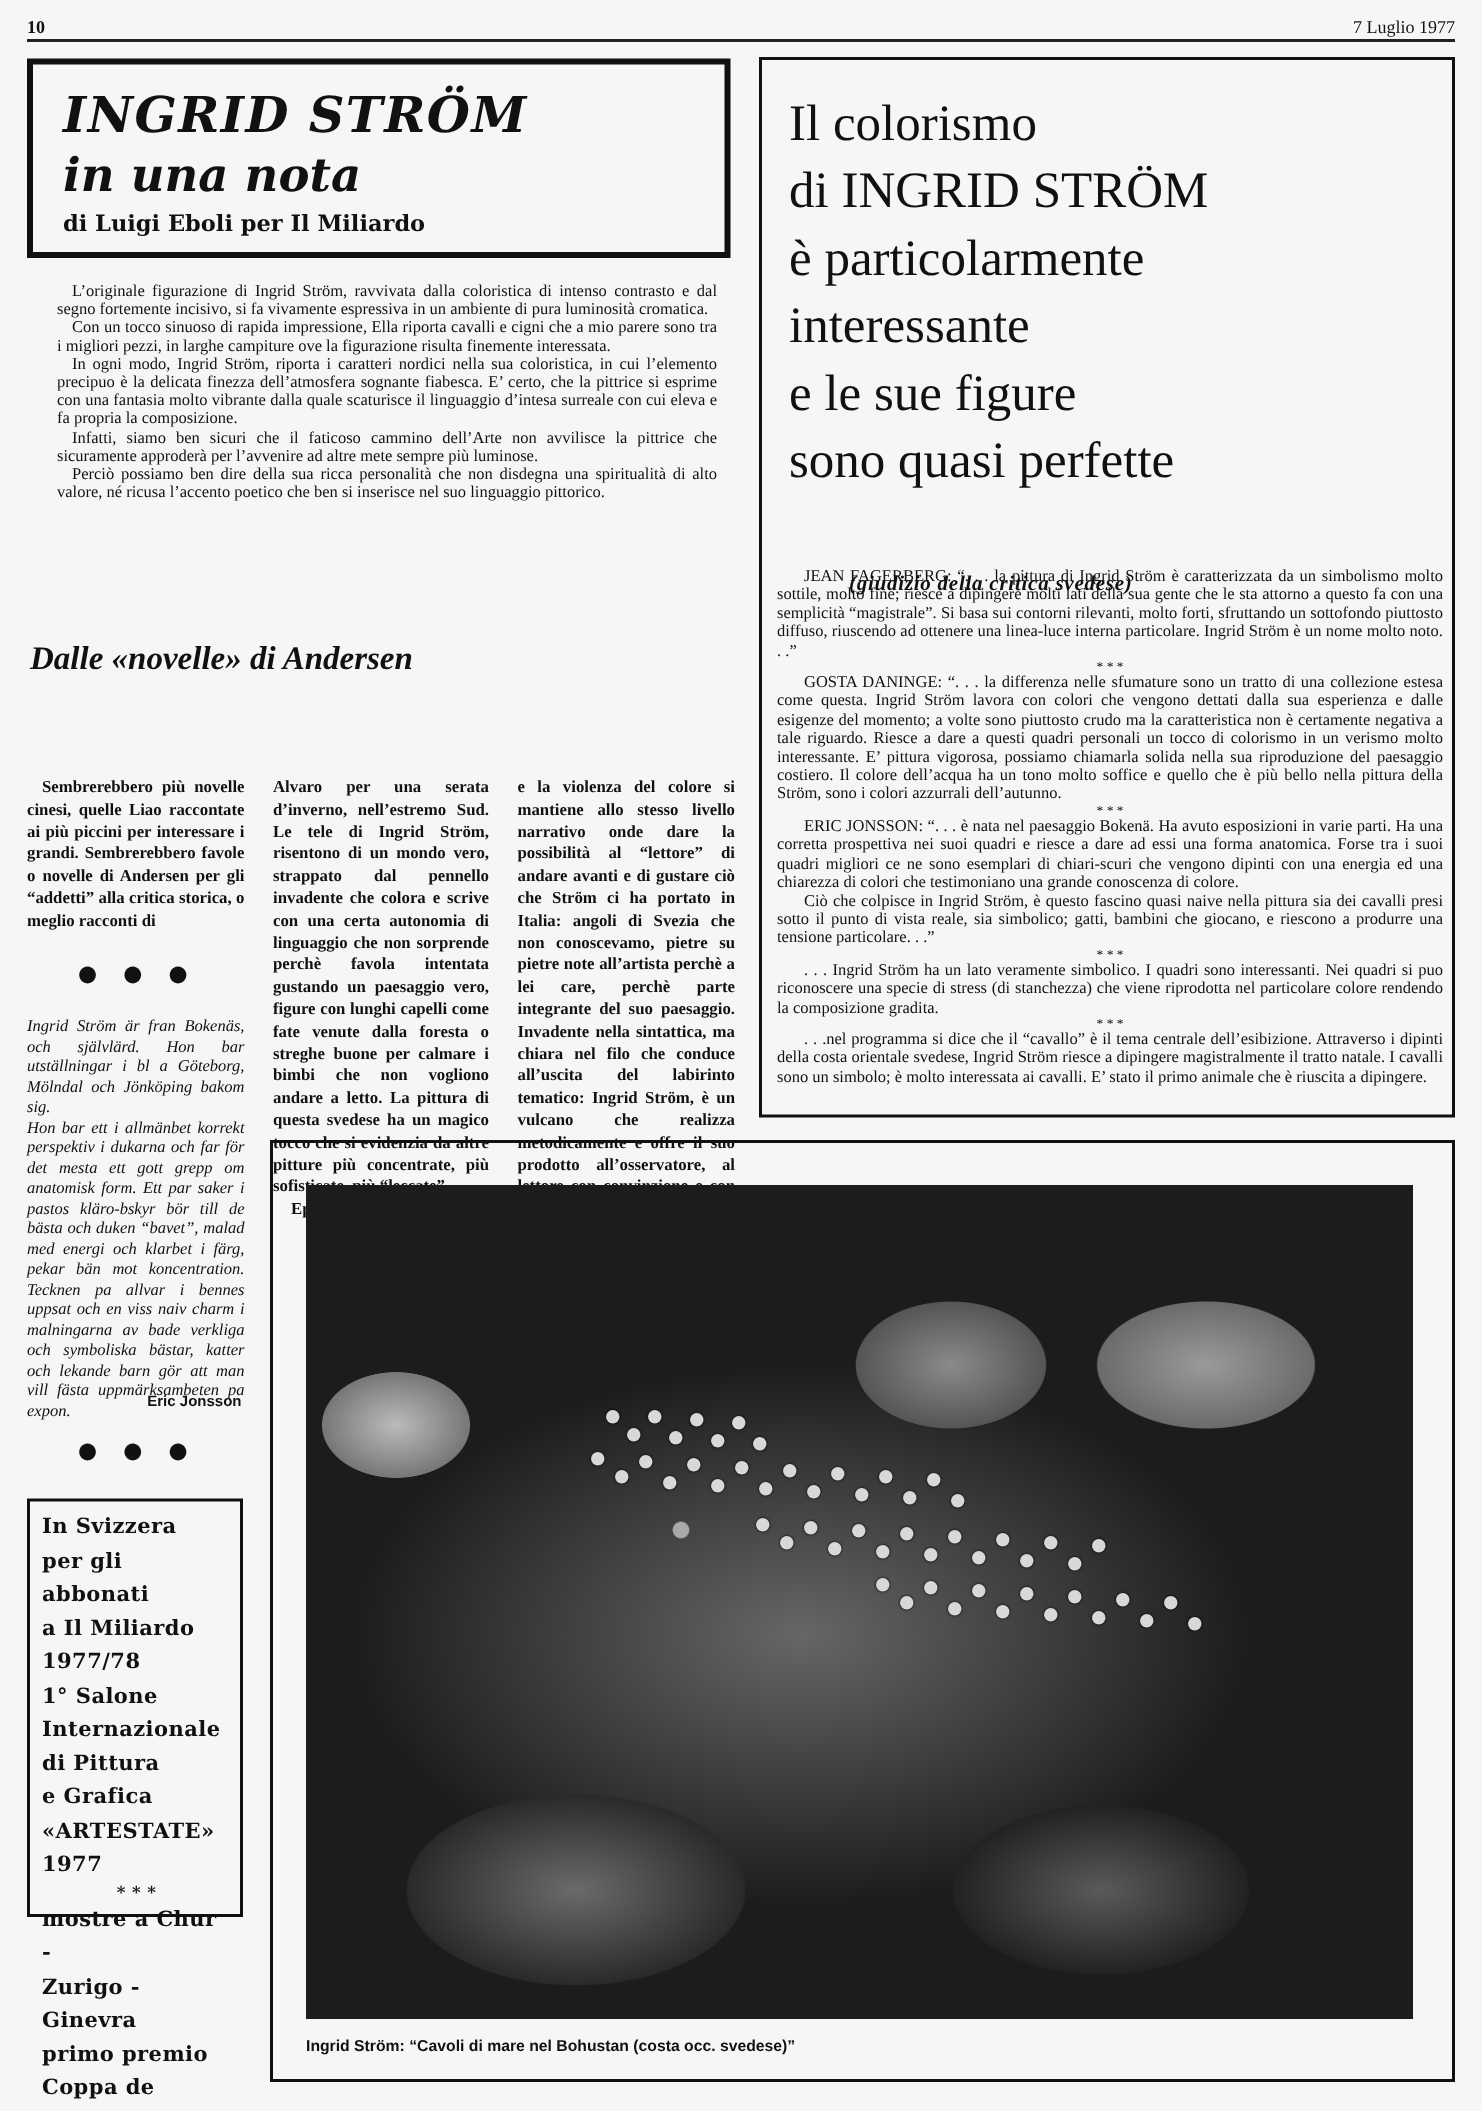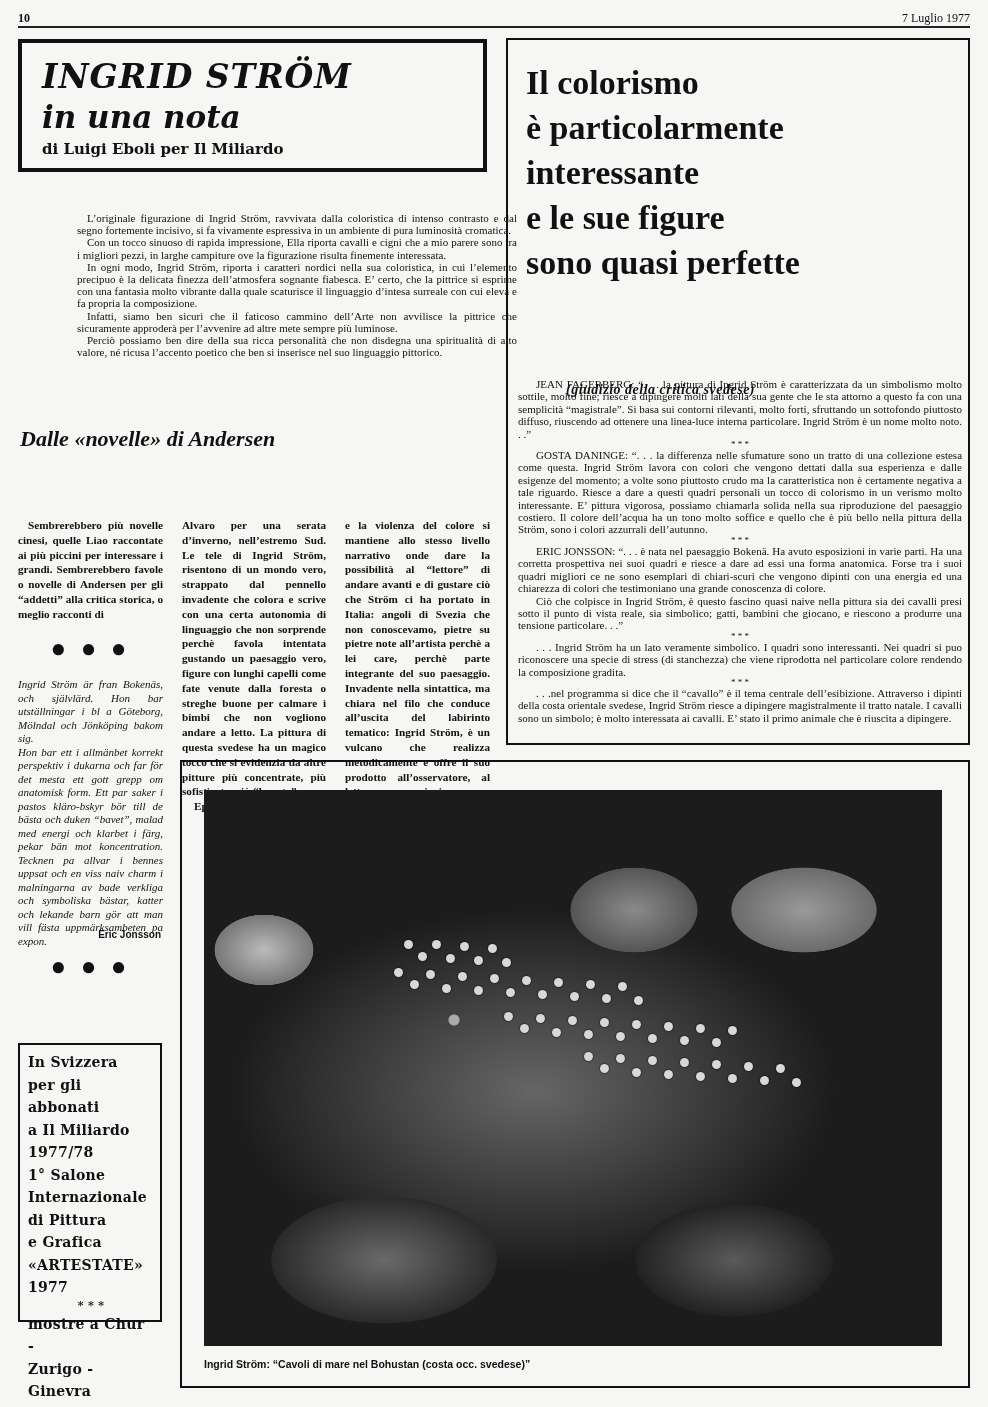--- a/index.html
+++ b/index.html
@@ -6,34 +6,34 @@
   body { width: 988px; height: 1407px; background: #f6f6f4; color: #111; font-family: "Liberation Serif", "DejaVu Serif", serif; position: relative; overflow: hidden; }
   .abs { position: absolute; }
   .masthead { left: 18px; top: 8px; width: 952px; height: 20px; border-bottom: 2px solid #222; font-size: 12px; }
   .masthead .pg { position: absolute; left: 0; top: 3px; font-weight: bold; }
   .masthead .name { position: absolute; left: 0; right: 0; top: 3px; text-align: center; letter-spacing: 0.5px; font-weight: bold; }
   .masthead .date { position: absolute; right: 0; top: 3px; }
   .boxA { left: 18px; top: 39px; width: 469px; height: 133px; border: 4px solid #111; }
   .boxA .t1 { position: absolute; left: 20px; top: 14px; font-size: 33px; font-weight: 900; font-style: italic; letter-spacing: 1px; font-family: "DejaVu Serif", serif; }
   .boxA .t2 { position: absolute; left: 20px; top: 56px; font-size: 31px; font-weight: 900; font-style: italic; font-family: "DejaVu Serif", serif; }
   .boxA .t3 { position: absolute; left: 20px; top: 97px; font-size: 15px; font-weight: bold; font-family: "DejaVu Serif", serif; }
-  .nota { left: 38px; top: 212px; width: 440px; font-size: 11px; line-height: 12.2px; text-align: justify; margin-left: 39px; }
+  .nota { left: 38px; top: 188px; width: 440px; font-size: 11px; line-height: 12.2px; text-align: justify; }
   .nota p { text-indent: 10px; }
   .dalle { left: 20px; top: 422px; width: 460px; font-size: 22px; font-style: italic; font-weight: bold; line-height: 34px; }
   .col { font-size: 11.2px; line-height: 14.8px; text-align: justify; font-weight: 600; }
   .col1 { left: 18px; top: 518px; width: 145px; }
   .col2 { left: 182px; top: 518px; width: 144px; }
   .col3 { left: 345px; top: 518px; width: 145px; }
   .dots { font-size: 26px; letter-spacing: 4px; text-align: center; width: 145px; left: 18px; }
   .swed { left: 18px; top: 678px; width: 145px; font-size: 11px; line-height: 13.5px; font-style: italic; text-align: justify; }
   .sign { left: 18px; top: 929px; width: 143px; text-align: right; font-size: 10px; font-weight: bold; font-family: "Liberation Sans", sans-serif; }
-  .boxS { left: 18px; top: 999px; width: 144px; height: 279px; border: 2px solid #111; padding: 6px 6px 6px 8px; font-size: 14px; font-weight: bold; line-height: 22.5px; font-family: "DejaVu Serif", serif; letter-spacing: 0.3px; margin-top: 44px; }
+  .boxS { left: 18px; top: 999px; width: 144px; height: 279px; border: 2px solid #111; padding: 6px 6px 6px 8px; font-size: 14px; font-weight: bold; line-height: 22.5px; font-family: "DejaVu Serif", serif; letter-spacing: 0.3px; }
   .boxS .star { text-align: center; font-size: 11px; line-height: 14px; }
   .boxB { left: 506px; top: 38px; width: 464px; height: 707px; border: 2px solid #111; }
-  .boxB .hl { position: absolute; left: 18px; top: 20px; font-size: 34px; font-weight: bold; line-height: 45px; font-family: "Liberation Serif", serif; }
+  .boxB .hl { position: absolute; left: 18px; top: 20px; font-size: 34px; font-weight: normal; line-height: 45px; font-family: "Liberation Serif", serif; }
   .boxB .sub { position: absolute; left: 22px; top: 342px; font-size: 14px; font-weight: bold; font-style: italic; letter-spacing: 0.5px; margin-left: 36px; }
   .crit { position: absolute; left: 10px; top: 337px; width: 444px; font-size: 11px; line-height: 12.4px; text-align: justify; }
   .crit p { text-indent: 18px; }
   .crit .st { text-align: center; font-size: 9px; line-height: 9px; }
   .boxP { left: 180px; top: 760px; width: 790px; height: 628px; border: 2px solid #111; padding-left: 20px; }
   .paint { position: absolute; left: 22px; top: 28px; width: 738px; height: 556px; background:
       radial-gradient(ellipse 120px 70px at 600px 120px, #9a9a9a 0%, #6b6b6b 60%, transparent 61%),
       radial-gradient(ellipse 90px 60px at 430px 120px, #8a8a8a 0%, #555 70%, transparent 71%),
       radial-gradient(ellipse 70px 50px at 60px 160px, #bbb 0%, #777 70%, transparent 71%),
       radial-gradient(ellipse 160px 90px at 180px 470px, #6a6a6a 0%, #2a2a2a 70%, transparent 71%),
@@ -104,20 +104,21 @@
   <div>Zurigo - Ginevra</div>
   <div>primo premio</div>
   <div>Coppa de</div>
   <div>«Il Miliardo» e</div>
 
 </div>
 
 <div class="abs boxB">
   <div class="hl">
     <div>Il colorismo</div>
+    <div>di INGRID STRÖM</div>
     <div>è particolarmente</div>
     <div>interessante</div>
     <div>e le sue figure</div>
     <div>sono quasi perfette</div>
   </div>
   <div class="sub">(giudizio della critica svedese)</div>
   <div class="crit" style="top:338px">
     <p><span>JEAN FAGERBERG:</span> <span>“. . . la pittura di Ingrid Ström è caratterizzata da un simbolismo molto sottile, molto fine; riesce a dipingere molti lati della sua gente che le sta attorno a questo fa con una semplicità “magistrale”. Si basa sui contorni rilevanti, molto forti, sfruttando un sottofondo piuttosto diffuso, riuscendo ad ottenere una linea-luce interna particolare. Ingrid Ström è un nome molto noto. . .”</span></p>
     <div class="st">* * *</div>
     <p><span>GOSTA DANINGE:</span> <span>“. . . la differenza nelle sfumature sono un tratto di una collezione estesa come questa. Ingrid Ström lavora con colori che vengono dettati dalla sua esperienza e dalle esigenze del momento; a volte sono piuttosto crudo ma la caratteristica non è certamente negativa a tale riguardo. Riesce a dare a questi quadri personali un tocco di colorismo in un verismo molto interessante. E’ pittura vigorosa, possiamo chiamarla solida nella sua riproduzione del paesaggio costiero. Il colore dell’acqua ha un tono molto soffice e quello che è più bello nella pittura della Ström, sono i colori azzurrali dell’autunno.</span></p>

